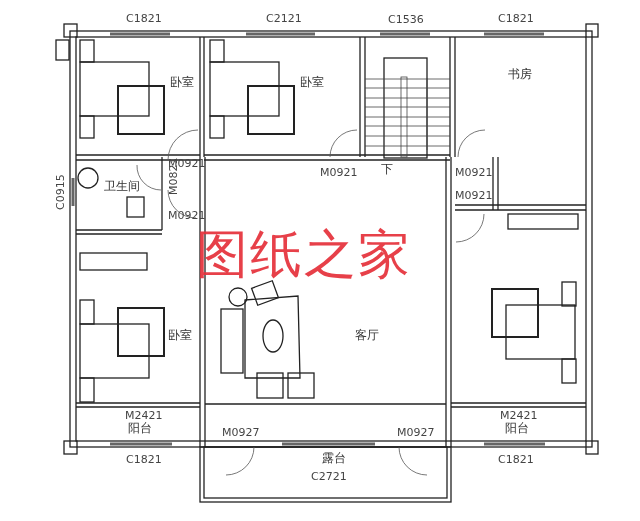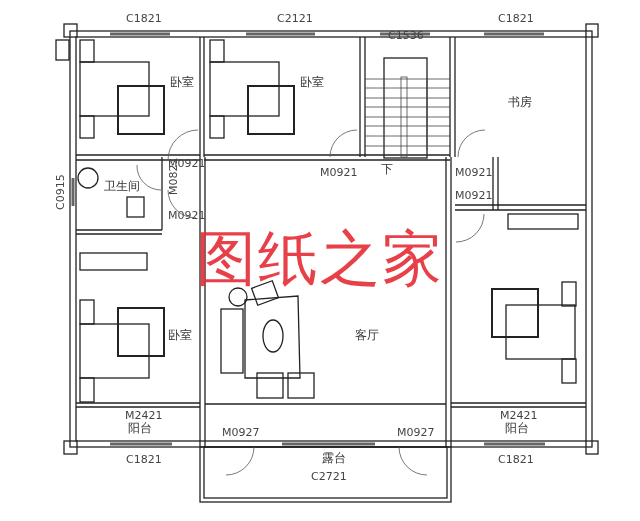--- a/index.html
+++ b/index.html
@@ -1,21 +1,21 @@
 <!DOCTYPE html>
 <html><head>
 <meta charset="utf-8">
 <style>
   html,body{margin:0;padding:0;background:#fff;}
   body{width:640px;height:521px;position:relative;overflow:hidden;font-family:"DejaVu Sans","Liberation Sans",sans-serif;}
   #plan{position:absolute;left:0;top:0;width:640px;height:521px;}
   .lbl{position:absolute;font-size:11px;color:#444;white-space:nowrap;line-height:1;}
   .room{position:absolute;font-size:12px;color:#333;white-space:nowrap;line-height:1;font-family:"DejaVu Serif",serif;}
   .vert{transform:rotate(-90deg);transform-origin:left top;}
-  .wm{position:absolute;left:196px;top:228px;font-size:60px;color:#e5303a;font-family:"DejaVu Serif",serif;letter-spacing:2px;line-height:1;opacity:.92;}
+  .wm{position:absolute;left:196px;top:228px;font-size:52px;color:#e5303a;font-family:"DejaVu Serif",serif;letter-spacing:2px;line-height:1;opacity:.92;}
 </style>
 </head>
 <body>
 
 <svg id="plan" viewBox="0 0 640 521" xmlns="http://www.w3.org/2000/svg">
   <g fill="none" stroke="#222" stroke-width="1.3">
 
     <rect x="70" y="31" width="522" height="416"></rect>
     <rect x="76" y="37" width="510" height="404"></rect>
 
@@ -124,43 +124,43 @@
     <path d="M245 300 L298 296 L300 378 L245 378 Z"></path>
     <rect x="254" y="284" width="22" height="18" transform="rotate(-20 265 293)"></rect>
     <ellipse cx="273" cy="336" rx="10" ry="16"></ellipse>
     <rect x="257" y="373" width="26" height="25"></rect>
       <rect x="288" y="373" width="26" height="25"></rect>
     <circle cx="238" cy="297" r="9"></circle>
   </g>
 </svg>
 
 <div class="lbl" style="left:126px;top:13px">C1821</div>
-<div class="lbl" style="left:277px;top:13px">C2121</div>
-<div class="lbl" style="left:388px;top:30px">C1536</div>
+<div class="lbl" style="left:266px;top:13px">C2121</div>
+<div class="lbl" style="left:388px;top:14px">C1536</div>
 <div class="lbl" style="left:498px;top:13px">C1821</div>
 <div class="lbl vert" style="left:55px;top:210px">C0915</div>
 <div class="lbl" style="left:126px;top:454px">C1821</div>
 <div class="lbl" style="left:311px;top:471px">C2721</div>
 <div class="lbl" style="left:498px;top:454px">C1821</div>
 
 <div class="lbl" style="left:168px;top:158px">M0921</div>
 <div class="lbl vert" style="left:168px;top:195px">M0821</div>
 <div class="lbl" style="left:168px;top:210px">M0921</div>
 <div class="lbl" style="left:320px;top:167px">M0921</div>
 <div class="lbl" style="left:455px;top:167px">M0921</div>
 <div class="lbl" style="left:455px;top:190px">M0921</div>
 <div class="lbl" style="left:125px;top:410px">M2421</div>
 <div class="lbl" style="left:500px;top:410px">M2421</div>
 <div class="lbl" style="left:222px;top:427px">M0927</div>
 <div class="lbl" style="left:397px;top:427px">M0927</div>
 
 <div class="room" style="left:170px;top:76px">卧室</div>
 <div class="room" style="left:300px;top:76px">卧室</div>
 <div class="room" style="left:381px;top:163px">下</div>
-<div class="room" style="left:508px;top:96px">书房</div>
+<div class="room" style="left:508px;top:68px">书房</div>
 <div class="room" style="left:104px;top:180px">卫生间</div>
 <div class="room" style="left:168px;top:329px">卧室</div>
 <div class="room" style="left:355px;top:329px">客厅</div>
 <div class="room" style="left:128px;top:422px">阳台</div>
 <div class="room" style="left:505px;top:422px">阳台</div>
 <div class="room" style="left:322px;top:452px">露台</div>
 
 <div class="wm">图纸之家</div>
 
 </body></html>

